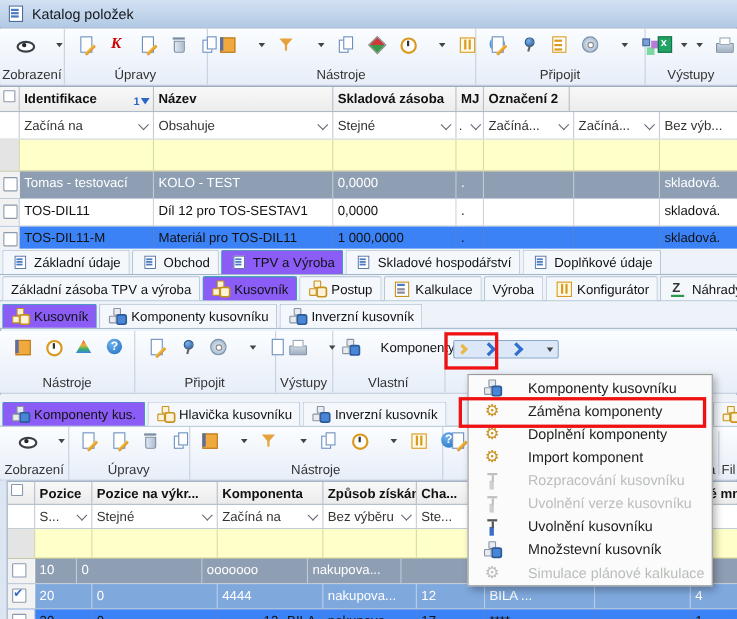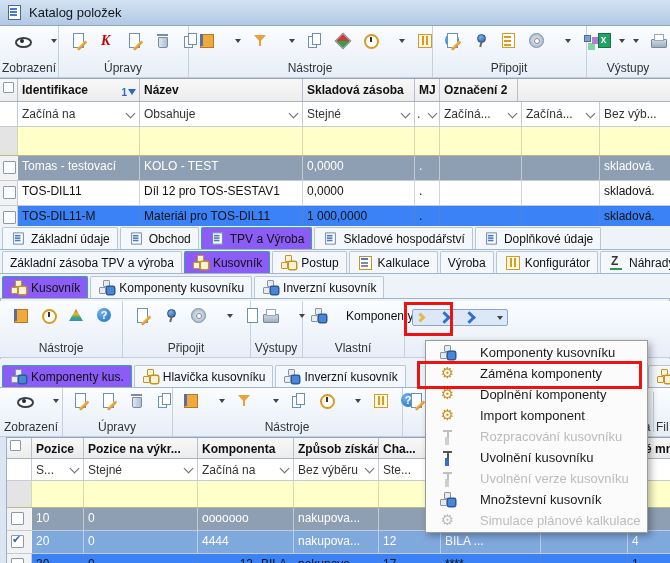--- a/index.html
+++ b/index.html
@@ -565,21 +565,21 @@
       <div class="ycell" style="width:114px"></div>
       <div class="ycell" style="width:96px"></div>
       <div class="ycell" style="width:85px"></div>
       <div class="ycell" style="width:62px"></div>
       <div class="ycell" style="width:100px"></div>
       <div class="ycell" style="width:87px"></div>
       <div class="ycell" style="flex:1;border-right:none"></div>
     </div>
     <div class="drow sel" style="height:22px">
       <div class="dcell" style="width:26px;padding:4px 2px 0 5px;background:#f2f2f2"><span class="cb"></span></div>
-      <div class="dcell num" style="width:52px">10</div>
+      <div class="dcell num" style="width:38px">10</div>
       <div class="dcell num" style="width:114px">0</div>
       <div class="dcell" style="width:96px;display:flex">
           <span>ooooooo</span>
           <span style="flex:1;text-align:right"></span>
           <span style="width:36px;padding-left:8px;box-sizing:border-box"></span>
         </div>
       <div class="dcell" style="width:85px">nakupova...</div>
       <div class="dcell num" style="width:62px"></div>
       <div class="dcell" style="width:100px"></div>
       <div class="dcell" style="width:87px"></div>
@@ -632,28 +632,28 @@
       <span>Doplnění komponenty</span>
     </div>
   <div class="mi">
       <span class="ic gear">⚙</span>
       <span>Import komponent</span>
     </div>
   <div class="mi dis">
       <span class="ic ic-rel gray"></span>
       <span>Rozpracování kusovníku</span>
     </div>
+  <div class="mi dis">
+      <span class="ic ic-rel gray"></span>
+      <span>Uvolnění verze kusovníku</span>
+    </div>
   <div class="mi">
       <span class="ic ic-rel"></span>
       <span>Uvolnění kusovníku</span>
     </div>
-  <div class="mi dis">
-      <span class="ic ic-rel gray"></span>
-      <span>Uvolnění verze kusovníku</span>
-    </div>
   <div class="mi">
       <span class="ic ic-bom blue"></span>
       <span>Množstevní kusovník</span>
     </div>
   <div class="mi dis">
       <span class="ic gear gray">⚙</span>
       <span>Simulace plánové kalkulace</span>
     </div>
 </div>
 

